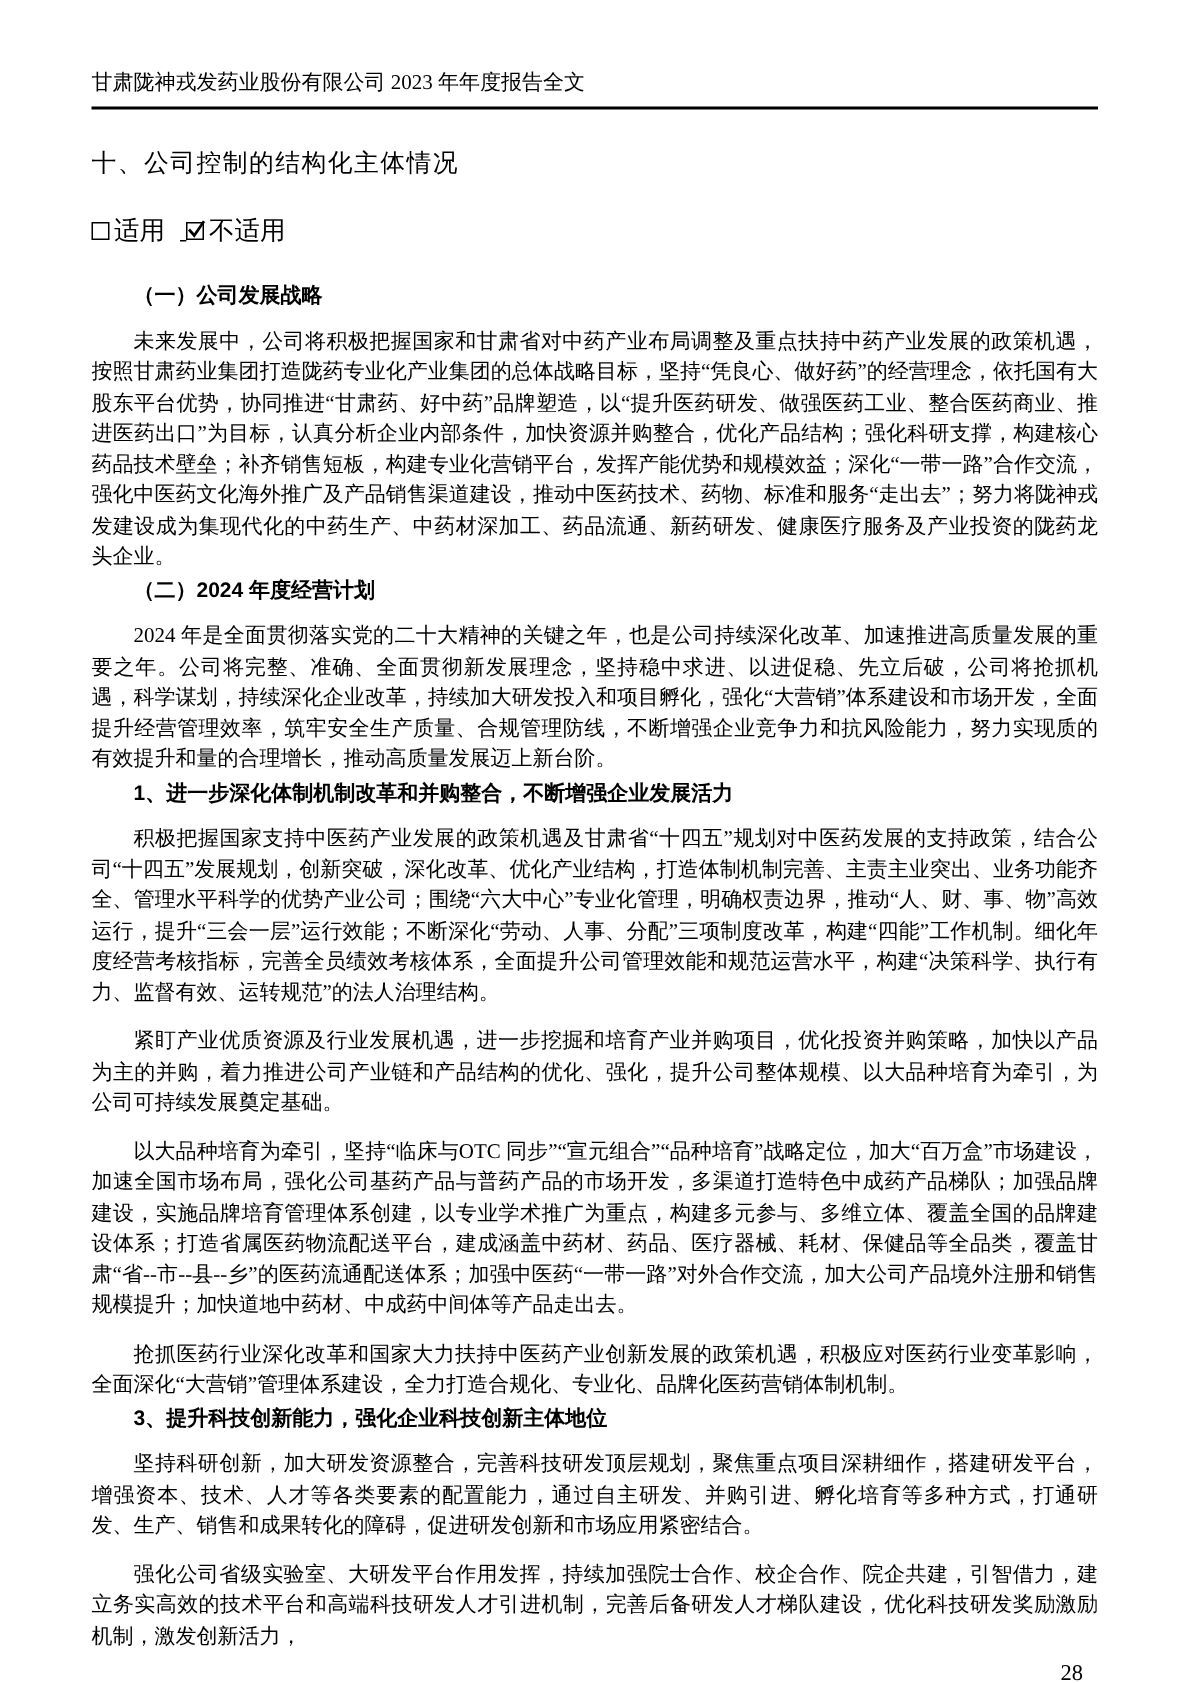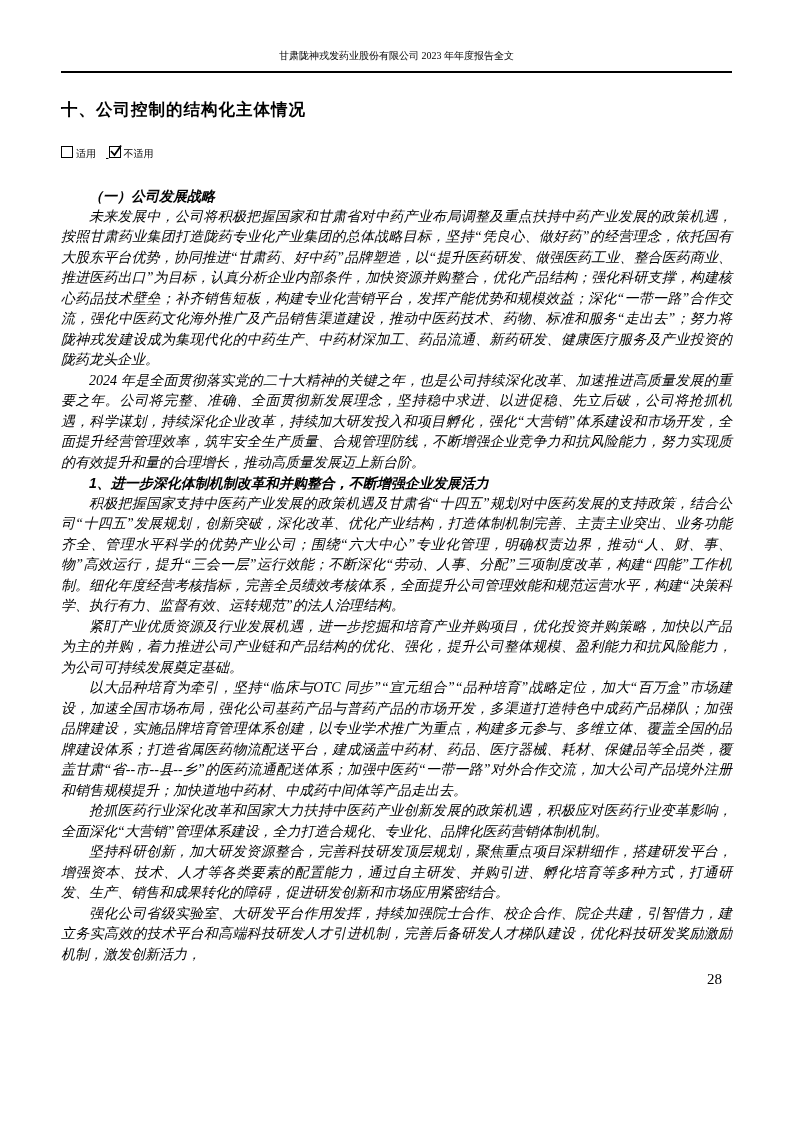--- a/index.html
+++ b/index.html
@@ -15,37 +15,37 @@
   }
   .page {
     position: relative;
     box-sizing: border-box;
     width: 793px;
     height: 1122px;
     padding: 48px 61px 0 61px;
     overflow: hidden;
   }
   .doc-header {
-    text-align: center;
-    font-size: 10px;
+    text-align: left;
+    font-size: 14px;
     line-height: 16px;
     padding-bottom: 7px;
     border-bottom: 2px solid #000000;
   }
   h1.sec-title {
     font-family: "Liberation Sans", sans-serif;
     font-size: 16.5px;
-    font-weight: bold;
+    font-weight: normal;
     letter-spacing: 1px;
     margin: 25px 0 0 0;
     line-height: 22px;
   }
   .check-row {
     margin-top: 26px;
-    font-size: 10px;
+    font-size: 17px;
     line-height: 16px;
     text-decoration: underline;
   }
   .check-group {
     display: inline-block;
     margin-right: 10px;
   }
   .cb {
     display: inline-block;
     position: relative;
@@ -55,31 +55,31 @@
     vertical-align: -1px;
     margin-right: 3px;
   }
   .cb svg {
     position: absolute;
     left: -1px;
     top: -3px;
   }
   .content {
     margin-top: 24px;
-    font-style: italic;
   }
   p.body-para, p.subhead, p.num-head {
     font-size: 14px;
     line-height: 20.5px;
     margin: 0;
     text-indent: 2em;
   }
   p.body-para {
     text-align: justify;
     text-justify: inter-ideograph;
+    margin-top: 12px;
   }
   p.subhead, p.num-head {
     font-weight: bold;
     font-family: "Liberation Sans", sans-serif;
   }
   .doc-footer {
     margin-top: 6px;
     text-align: right;
     font-size: 15px;
     padding-right: 10px;
@@ -107,34 +107,36 @@
     </span>
   </div>
 
 
   <div class="content">
 
     <p class="subhead">（一）公司发展战略</p>
 
     <p class="body-para">未来发展中，公司将积极把握国家和甘肃省对中药产业布局调整及重点扶持中药产业发展的政策机遇，按照甘肃药业集团打造陇药专业化产业集团的总体战略目标，坚持“凭良心、做好药”的经营理念，依托国有大股东平台优势，协同推进“甘肃药、好中药”品牌塑造，以“提升医药研发、做强医药工业、整合医药商业、推进医药出口”为目标，认真分析企业内部条件，加快资源并购整合，优化产品结构；强化科研支撑，构建核心药品技术壁垒；补齐销售短板，构建专业化营销平台，发挥产能优势和规模效益；深化“一带一路”合作交流，强化中医药文化海外推广及产品销售渠道建设，推动中医药技术、药物、标准和服务“走出去”；努力将陇神戎发建设成为集现代化的中药生产、中药材深加工、药品流通、新药研发、健康医疗服务及产业投资的陇药龙头企业。</p>
 
+    <p class="subhead">（二）2024 年度经营计划</p>
 
     <p class="body-para">2024 年是全面贯彻落实党的二十大精神的关键之年，也是公司持续深化改革、加速推进高质量发展的重要之年。公司将完整、准确、全面贯彻新发展理念，坚持稳中求进、以进促稳、先立后破，公司将抢抓机遇，科学谋划，持续深化企业改革，持续加大研发投入和项目孵化，强化“大营销”体系建设和市场开发，全面提升经营管理效率，筑牢安全生产质量、合规管理防线，不断增强企业竞争力和抗风险能力，努力实现质的有效提升和量的合理增长，推动高质量发展迈上新台阶。</p>
 
     <p class="num-head">1、进一步深化体制机制改革和并购整合，不断增强企业发展活力</p>
 
     <p class="body-para">积极把握国家支持中医药产业发展的政策机遇及甘肃省“十四五”规划对中医药发展的支持政策，结合公司“十四五”发展规划，创新突破，深化改革、优化产业结构，打造体制机制完善、主责主业突出、业务功能齐全、管理水平科学的优势产业公司；围绕“六大中心”专业化管理，明确权责边界，推动“人、财、事、物”高效运行，提升“三会一层”运行效能；不断深化“劳动、人事、分配”三项制度改革，构建“四能”工作机制。细化年度经营考核指标，完善全员绩效考核体系，全面提升公司管理效能和规范运营水平，构建“决策科学、执行有力、监督有效、运转规范”的法人治理结构。</p>
 
-    <p class="body-para">紧盯产业优质资源及行业发展机遇，进一步挖掘和培育产业并购项目，优化投资并购策略，加快以产品为主的并购，着力推进公司产业链和产品结构的优化、强化，提升公司整体规模、盈利能力和抗风险能力，为公司可持续发展奠定基础。</p>
+    <p class="body-para">紧盯产业优质资源及行业发展机遇，进一步挖掘和培育产业并购项目，优化投资并购策略，加快以产品为主的并购，着力推进公司产业链和产品结构的优化、强化，提升公司整体规模、以大品种培育为牵引，为公司可持续发展奠定基础。</p>
 
 
     <p class="body-para">以大品种培育为牵引，坚持“临床与OTC 同步”“宣元组合”“品种培育”战略定位，加大“百万盒”市场建设，加速全国市场布局，强化公司基药产品与普药产品的市场开发，多渠道打造特色中成药产品梯队；加强品牌建设，实施品牌培育管理体系创建，以专业学术推广为重点，构建多元参与、多维立体、覆盖全国的品牌建设体系；打造省属医药物流配送平台，建成涵盖中药材、药品、医疗器械、耗材、保健品等全品类，覆盖甘肃“省--市--县--乡”的医药流通配送体系；加强中医药“一带一路”对外合作交流，加大公司产品境外注册和销售规模提升；加快道地中药材、中成药中间体等产品走出去。</p>
 
     <p class="body-para">抢抓医药行业深化改革和国家大力扶持中医药产业创新发展的政策机遇，积极应对医药行业变革影响，全面深化“大营销”管理体系建设，全力打造合规化、专业化、品牌化医药营销体制机制。</p>
 
+    <p class="num-head">3、提升科技创新能力，强化企业科技创新主体地位</p>
 
     <p class="body-para">坚持科研创新，加大研发资源整合，完善科技研发顶层规划，聚焦重点项目深耕细作，搭建研发平台，增强资本、技术、人才等各类要素的配置能力，通过自主研发、并购引进、孵化培育等多种方式，打通研发、生产、销售和成果转化的障碍，促进研发创新和市场应用紧密结合。</p>
 
     <p class="body-para">强化公司省级实验室、大研发平台作用发挥，持续加强院士合作、校企合作、院企共建，引智借力，建立务实高效的技术平台和高端科技研发人才引进机制，完善后备研发人才梯队建设，优化科技研发奖励激励机制，激发创新活力，</p>
 
   </div>
 
   <div class="doc-footer">
     <span>28</span>
   </div>

